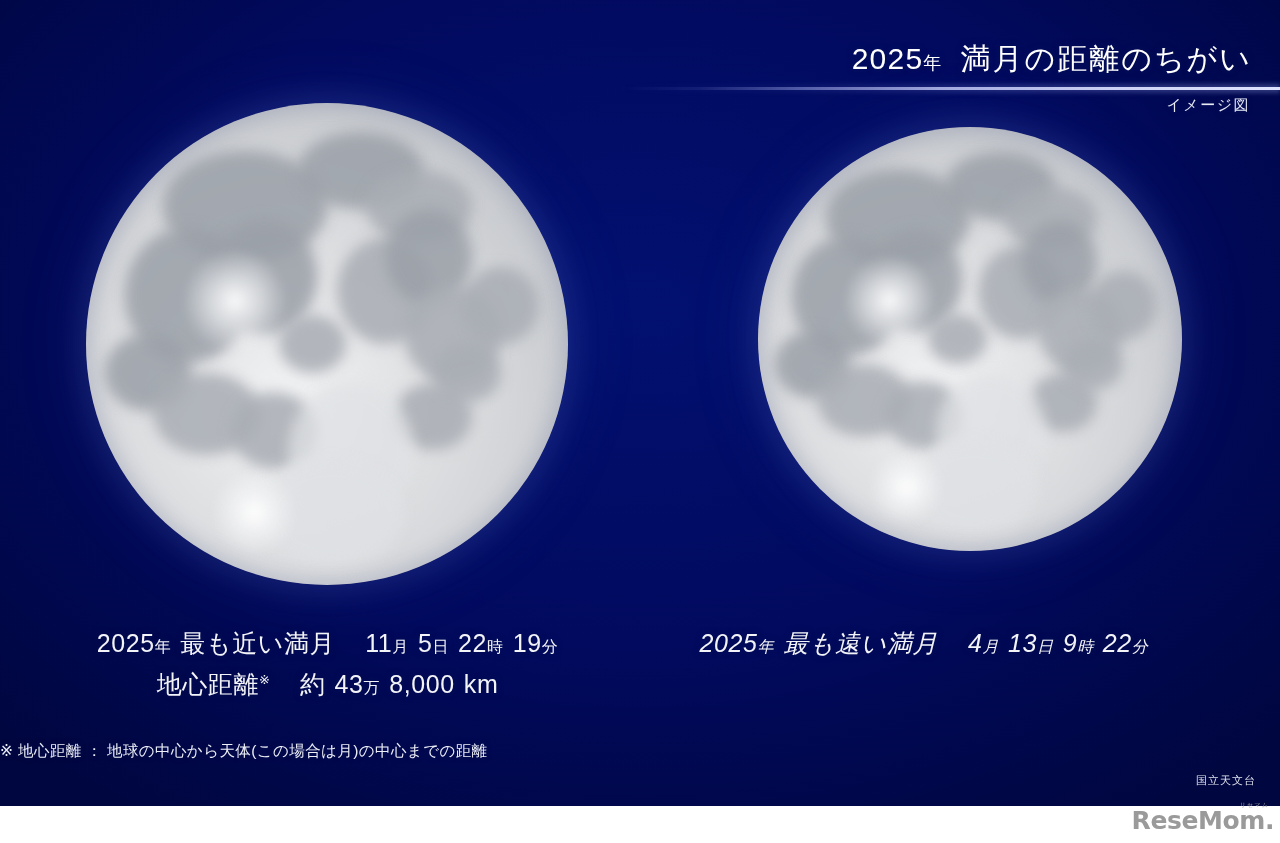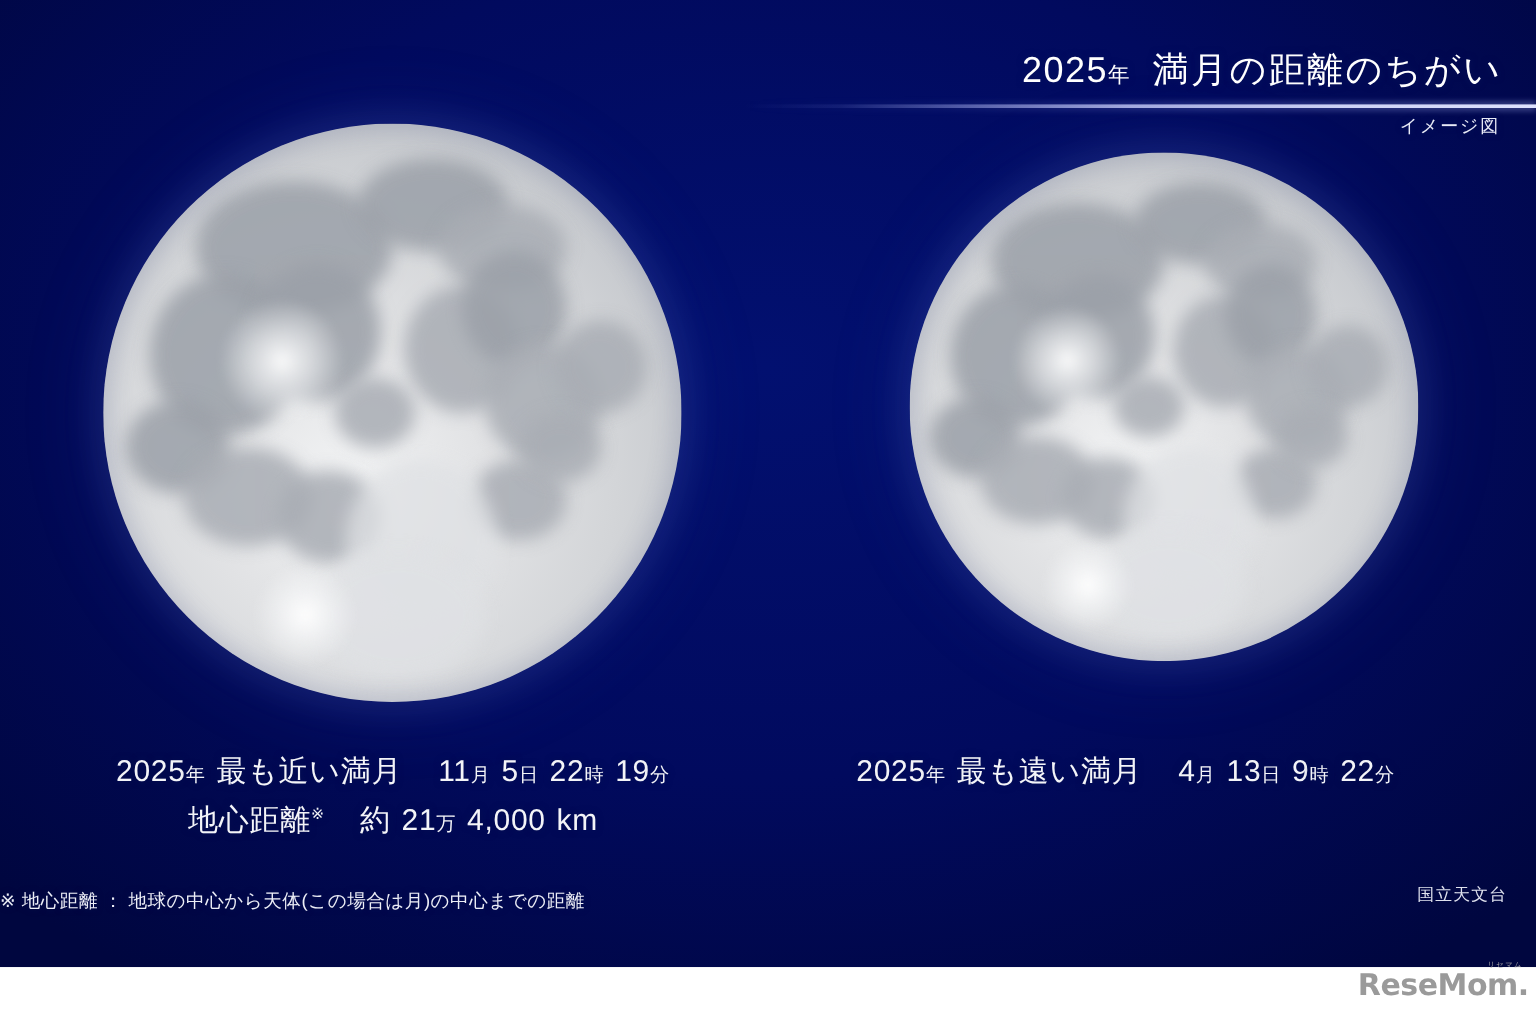--- a/index.html
+++ b/index.html
@@ -150,21 +150,21 @@
   
   .caption {
     position: absolute;
     z-index: 6;
     color: #f3f4f8;
     text-align: center;
     white-space: nowrap;
     text-shadow: 0 0 6px rgba(8,16,80,.9);
   }
   #caption-near { left: 20px;  top: 612px; width: 615px; }
-  #caption-far  { left: 638px; top: 612px; width: 600px; }
+  #caption-far  { left: 624px; top: 612px; width: 600px; font-style: italic; }
 
   .cap-line-1 { font-size: 25px; letter-spacing: .6px; line-height: 1.45; margin-top: 13px; }
   .cap-line-2 { font-size: 25px; letter-spacing: .6px; line-height: 1.9; }
   .small-unit { font-size: 16px; }
   .sp-sm  { display: inline-block; width: 9px; }
   .sp-lg  { display: inline-block; width: 30px; }
   .ref-mark {
     font-size: 13px;
     vertical-align: super;
     letter-spacing: 0;
@@ -180,23 +180,23 @@
     font-size: 15.5px;
     letter-spacing: .4px;
     white-space: nowrap;
     z-index: 6;
     text-shadow: 0 0 5px rgba(8,16,80,.9);
   }
 
   .credit {
     position: absolute;
     right: 24px;
-    top: 737px;
+    top: 773px;
     color: #dfe2ee;
-    font-size: 14px;
+    font-size: 11px;
     letter-spacing: 1px;
     z-index: 6;
     white-space: nowrap;
   }
 
   
   .watermark-bar {
     position: absolute;
     left: 0;
     top: 806px;
@@ -288,21 +288,21 @@
       <div class="mare light" style="left:36%;  top:74%;  width:30%; height:22%;"></div>
       <div class="ray" style="left:20%;  top:30%;  width:22%; height:22%;"></div>
       <div class="ray" style="left:26%;  top:76%;  width:18%; height:18%;"></div>
     </div>
 
     <div class="caption" id="caption-near">
       <div class="cap-line-1">
         <span>2025</span><span class="small-unit">年</span><span class="sp-sm"></span><span>最も近い満月</span><span class="sp-lg"></span><span>11</span><span class="small-unit">月</span><span class="sp-sm"></span><span>5</span><span class="small-unit">日</span><span class="sp-sm"></span><span>22</span><span class="small-unit">時</span><span class="sp-sm"></span><span>19</span><span class="small-unit">分</span>
       </div>
       <div class="cap-line-2">
-        <span>地心距離</span><span class="ref-mark">※</span><span class="sp-lg"></span><span>約</span><span class="sp-sm"></span><span>21</span><span class="small-unit">万</span><span class="sp-sm"></span><span>4,000</span><span class="sp-sm"></span><span>km</span>
+        <span>地心距離</span><span class="ref-mark">※</span><span class="sp-lg"></span><span>約</span><span class="sp-sm"></span><span>43</span><span class="small-unit">万</span><span class="sp-sm"></span><span>8,000</span><span class="sp-sm"></span><span>km</span>
       </div>
     </div>
 
     <div class="caption" id="caption-far">
       <div class="cap-line-1">
         <span>2025</span><span class="small-unit">年</span><span class="sp-sm"></span><span>最も遠い満月</span><span class="sp-lg"></span><span>4</span><span class="small-unit">月</span><span class="sp-sm"></span><span>13</span><span class="small-unit">日</span><span class="sp-sm"></span><span>9</span><span class="small-unit">時</span><span class="sp-sm"></span><span>22</span><span class="small-unit">分</span>
       </div>
     </div>
 
     <div class="footnote">※ 地心距離 ： 地球の中心から天体(この場合は月)の中心までの距離</div>

